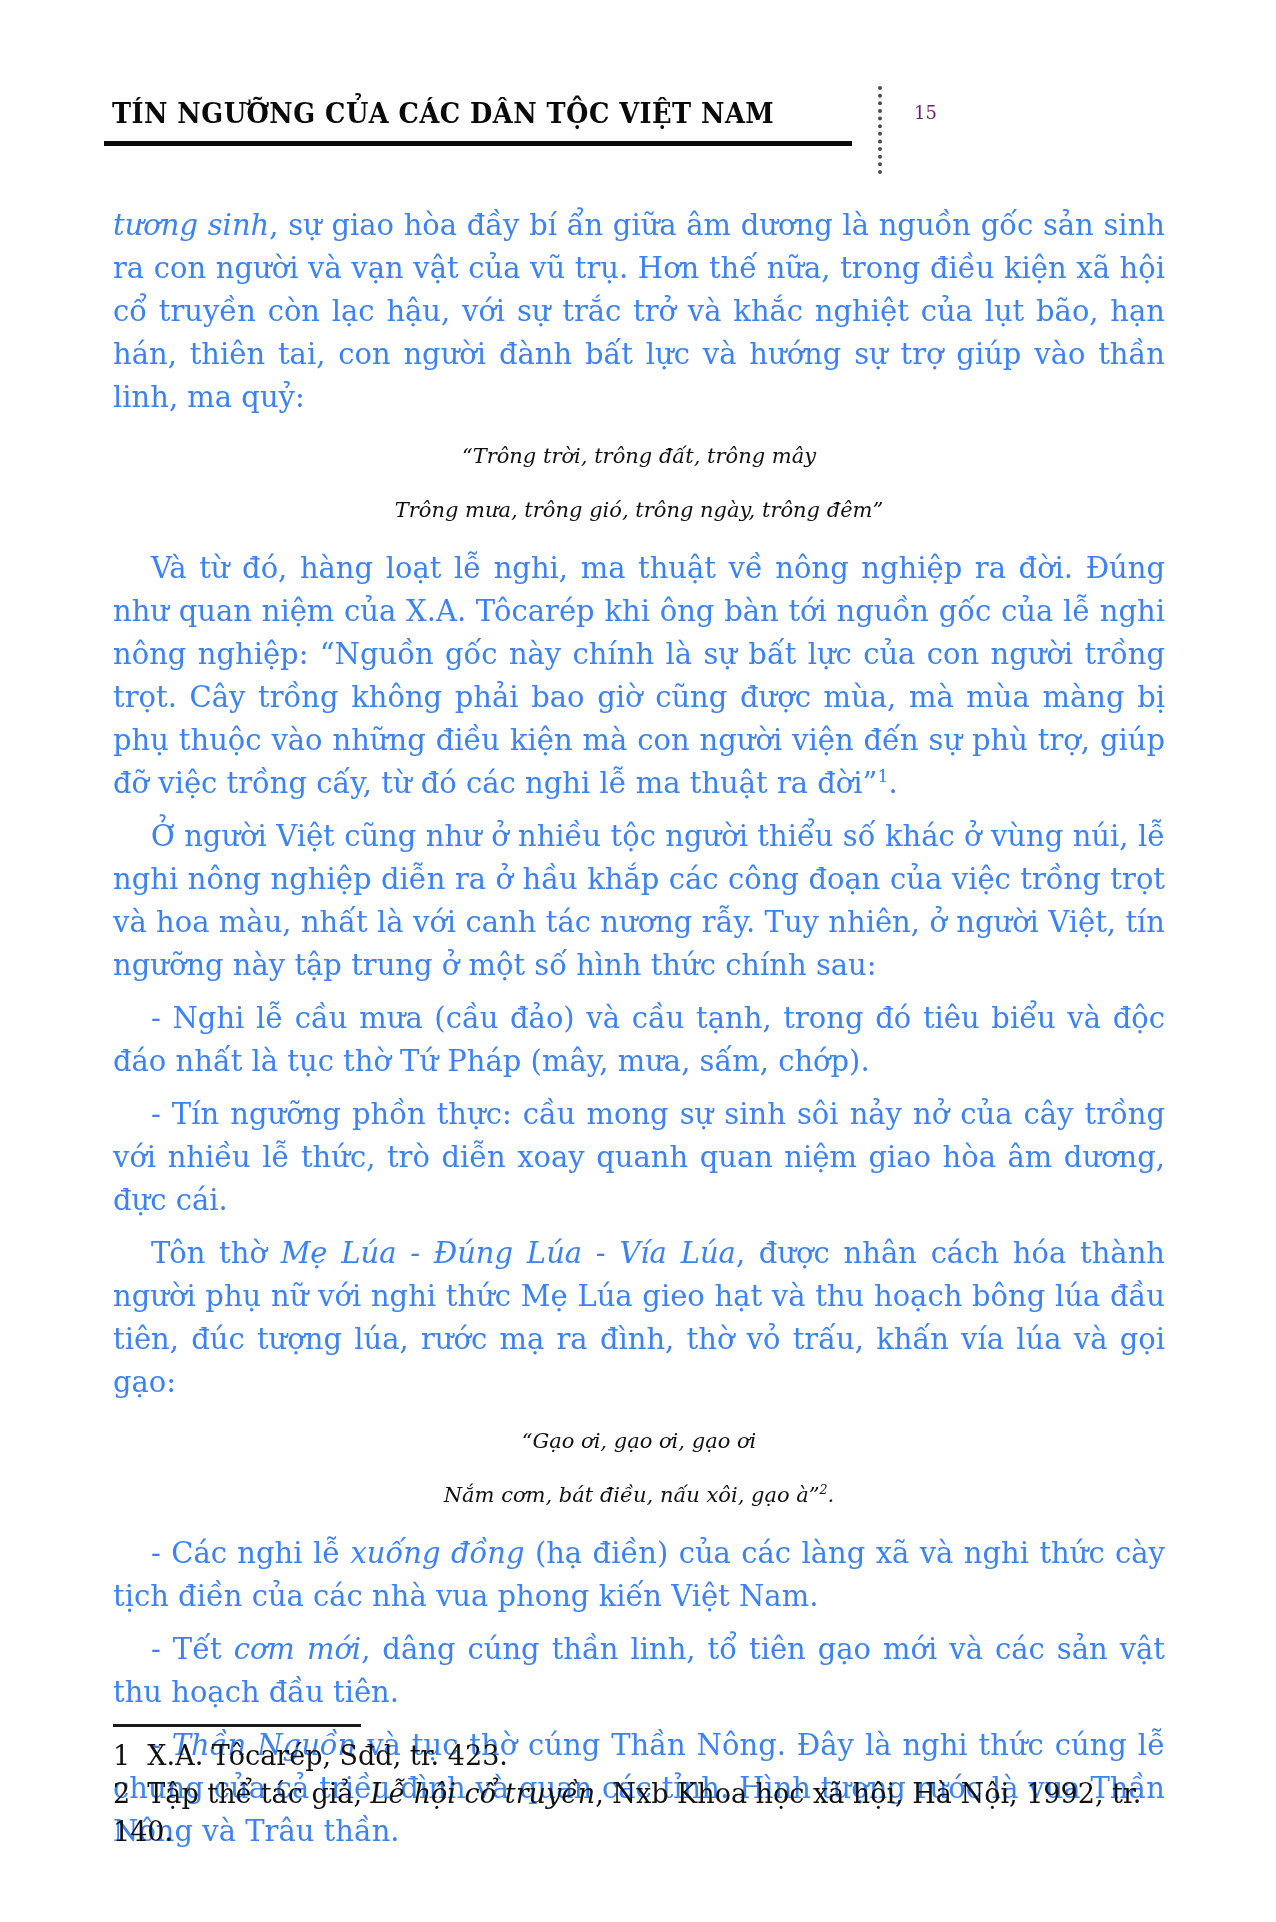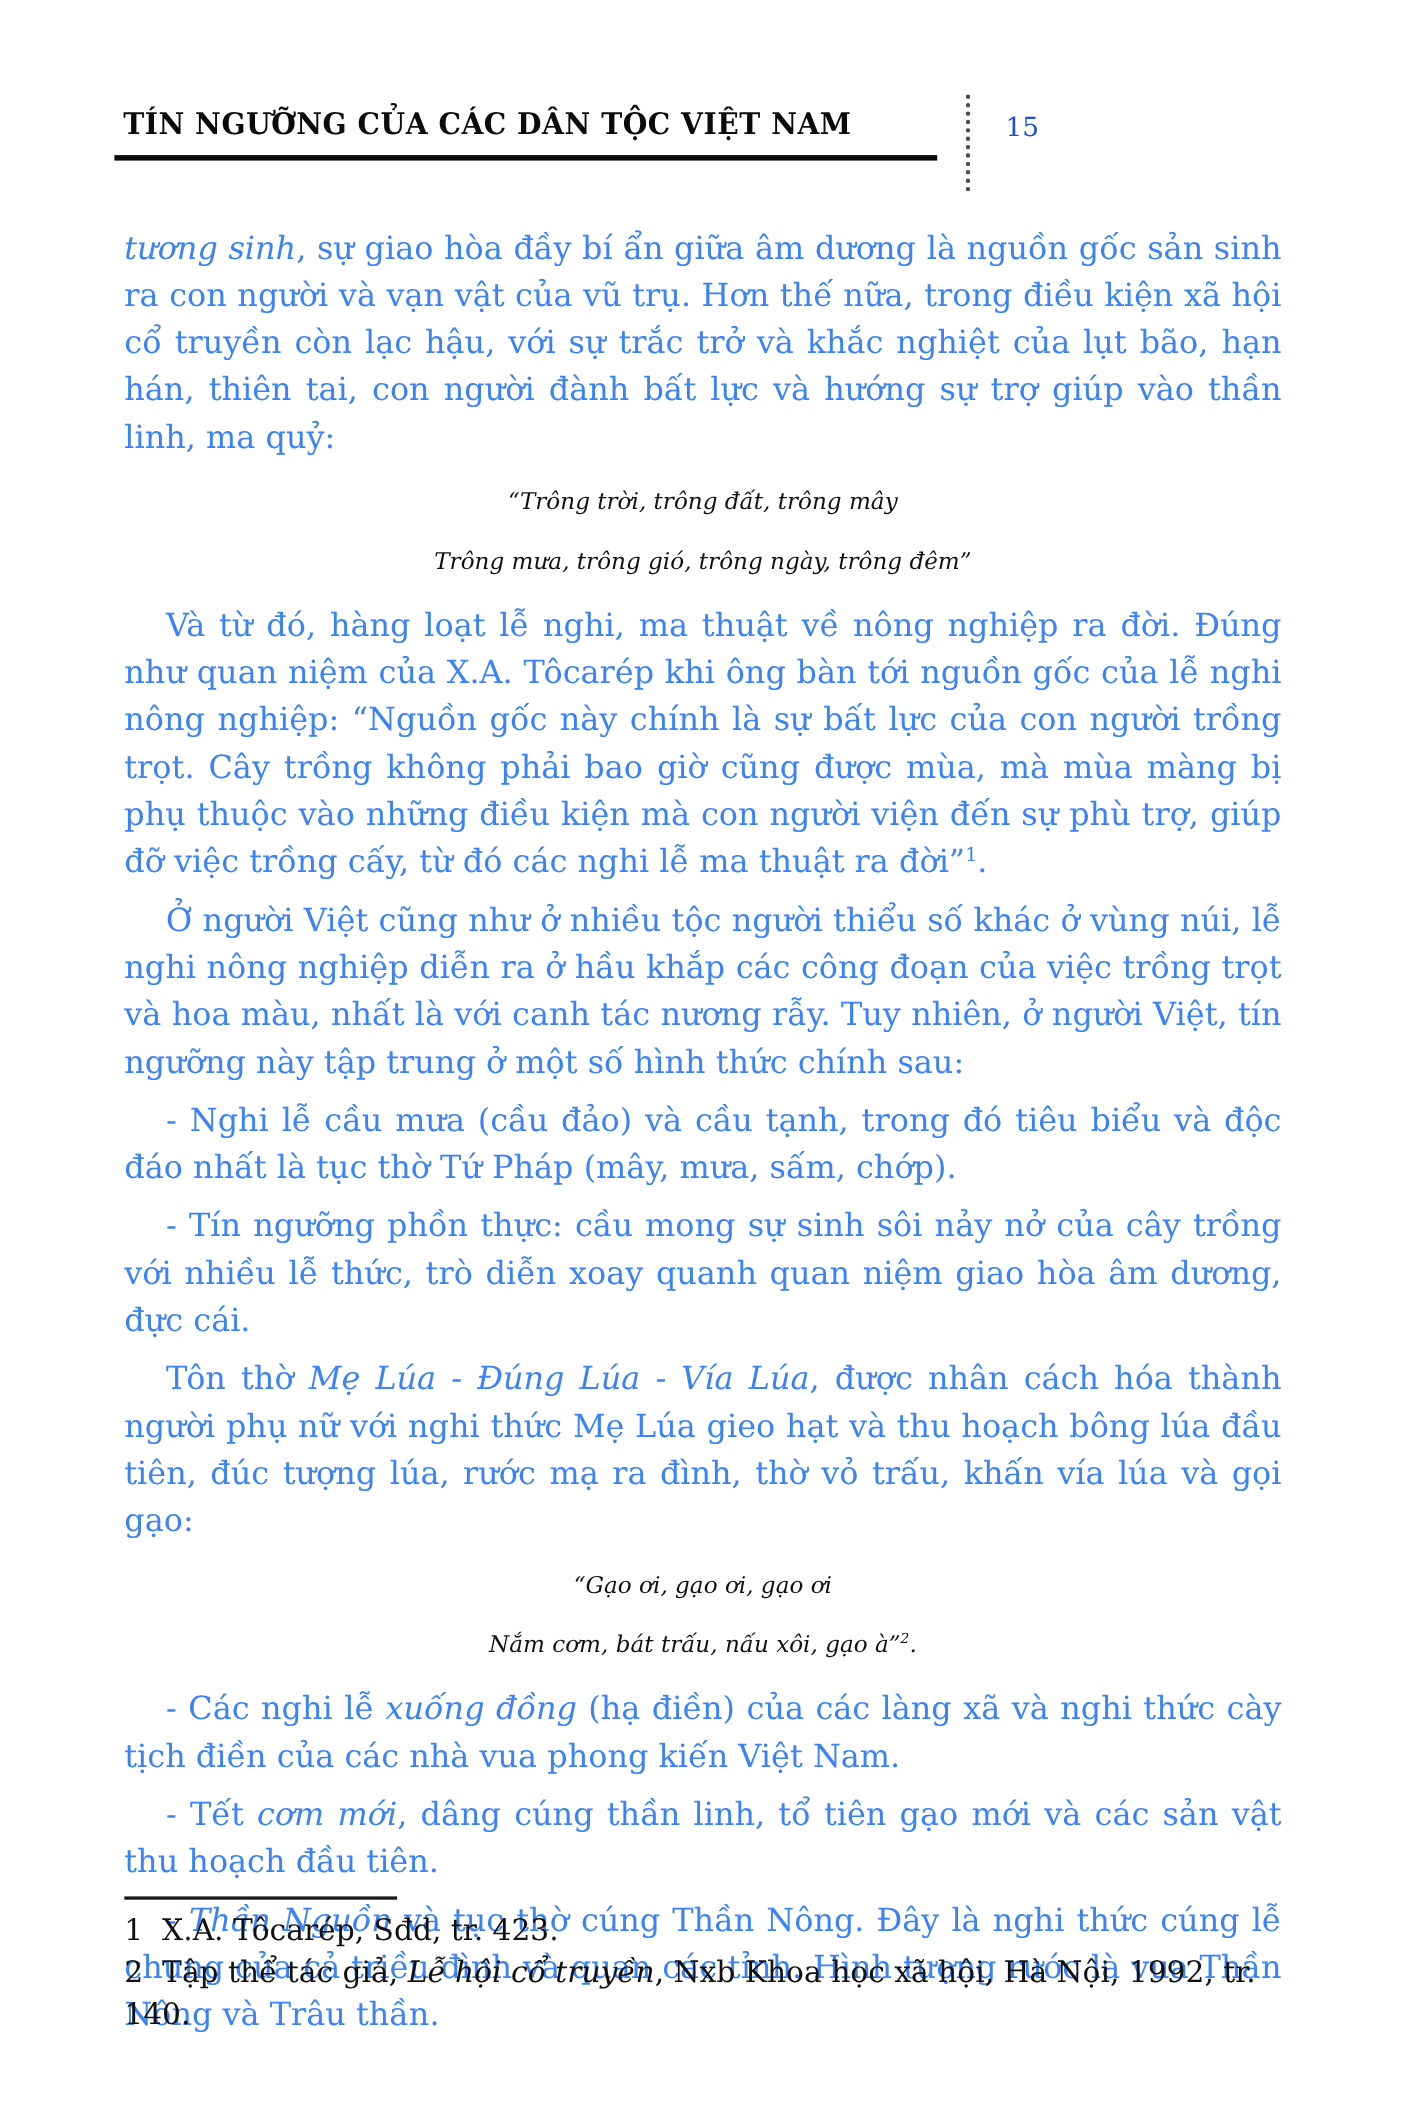--- a/index.html
+++ b/index.html
@@ -9,21 +9,21 @@
   }
   
   .hdr{position:absolute;top:96px;left:0;width:1276px;height:90px;}
   .hdr-title{
     position:absolute;left:112px;top:2px;font-size:27px;font-weight:700;
     letter-spacing:.5px;white-space:nowrap;transform:scaleX(.95);transform-origin:left center;
     color:#0a0a0a;
   }
   .hdr-rule{position:absolute;left:104px;top:45px;width:748px;height:5px;background:#0a0a0a;}
   .hdr-ornament{position:absolute;left:878px;top:-10px;height:88px;width:0;border-left:4px dotted #4a4a4a;}
-  .hdr-pagenum{position:absolute;left:914px;top:6px;font-size:24px;color:#1d4ed8;}
+  .hdr-pagenum{position:absolute;left:914px;top:6px;font-size:18px;color:#701a75;}
   
   .bodycol{position:absolute;left:113px;top:204px;width:1052px;}
   .para{
     margin:0 0 10px 0;font-size:29px;line-height:43px;text-align:justify;
     text-indent:38px;color:#3b82f6;
   }
   .para.no-indent{text-indent:0;}
   .verse{
     margin:2px 0 10px 0;text-align:center;font-style:italic;
     font-size:21px;line-height:54px;color:#101010;
@@ -56,21 +56,21 @@
     </div>
 
     <p class="para"><span>Và từ đó, hàng loạt lễ nghi, ma thuật về nông nghiệp ra đời. Đúng như quan niệm của X.A. Tôcarép khi ông bàn tới nguồn gốc của lễ nghi nông nghiệp: “Nguồn gốc này chính là sự bất lực của con người trồng trọt. Cây trồng không phải bao giờ cũng được mùa, mà mùa màng bị phụ thuộc vào những điều kiện mà con người viện đến sự phù trợ, giúp đỡ việc trồng cấy, từ đó các nghi lễ ma thuật ra đời”</span><sup>1</sup><span>.</span></p>
     <p class="para"><span>Ở người Việt cũng như ở nhiều tộc người thiểu số khác ở vùng núi, lễ nghi nông nghiệp diễn ra ở hầu khắp các công đoạn của việc trồng trọt và hoa màu, nhất là với canh tác nương rẫy. Tuy nhiên, ở người Việt, tín ngưỡng này tập trung ở một số hình thức chính sau:</span></p>
     <p class="para"><span>- Nghi lễ cầu mưa (cầu đảo) và cầu tạnh, trong đó tiêu biểu và độc đáo nhất là tục thờ Tứ Pháp (mây, mưa, sấm, chớp).</span></p>
     <p class="para"><span>- Tín ngưỡng phồn thực: cầu mong sự sinh sôi nảy nở của cây trồng với nhiều lễ thức, trò diễn xoay quanh quan niệm giao hòa âm dương, đực cái.</span></p>
     <p class="para"><span>Tôn thờ </span><span class="it">Mẹ Lúa - Đúng Lúa - Vía Lúa</span><span>, được nhân cách hóa thành người phụ nữ với nghi thức Mẹ Lúa gieo hạt và thu hoạch bông lúa đầu tiên, đúc tượng lúa, rước mạ ra đình, thờ vỏ trấu, khấn vía lúa và gọi gạo:</span></p>
 
     <div class="verse">
       <div><span>“Gạo ơi, gạo ơi, gạo ơi</span></div>
-      <div><span>Nắm cơm, bát trấu, nấu xôi, gạo à”</span><sup>2</sup><span>.</span></div>
+      <div><span>Nắm cơm, bát điều, nấu xôi, gạo à”</span><sup>2</sup><span>.</span></div>
     </div>
 
     <p class="para"><span>- Các nghi lễ </span><span class="it">xuống đồng</span><span> (hạ điền) của các làng xã và nghi thức cày tịch điền của các nhà vua phong kiến Việt Nam.</span></p>
     <p class="para"><span>- Tết </span><span class="it">cơm mới</span><span>, dâng cúng thần linh, tổ tiên gạo mới và các sản vật thu hoạch đầu tiên.</span></p>
     <p class="para"><span>- </span><span class="it">Thần Nguồn</span><span> và tục thờ cúng Thần Nông. Đây là nghi thức cúng lễ chung của cả triều đình và quan các tỉnh. Hình tượng rước là vua Thần Nông và Trâu thần.</span></p>
   </div>
 
   <div class="footnotes">
     <div class="fn-rule"></div>
     <div class="fn"><span>1&nbsp; X.A. Tôcarép, Sđd, tr. 423.</span></div>

